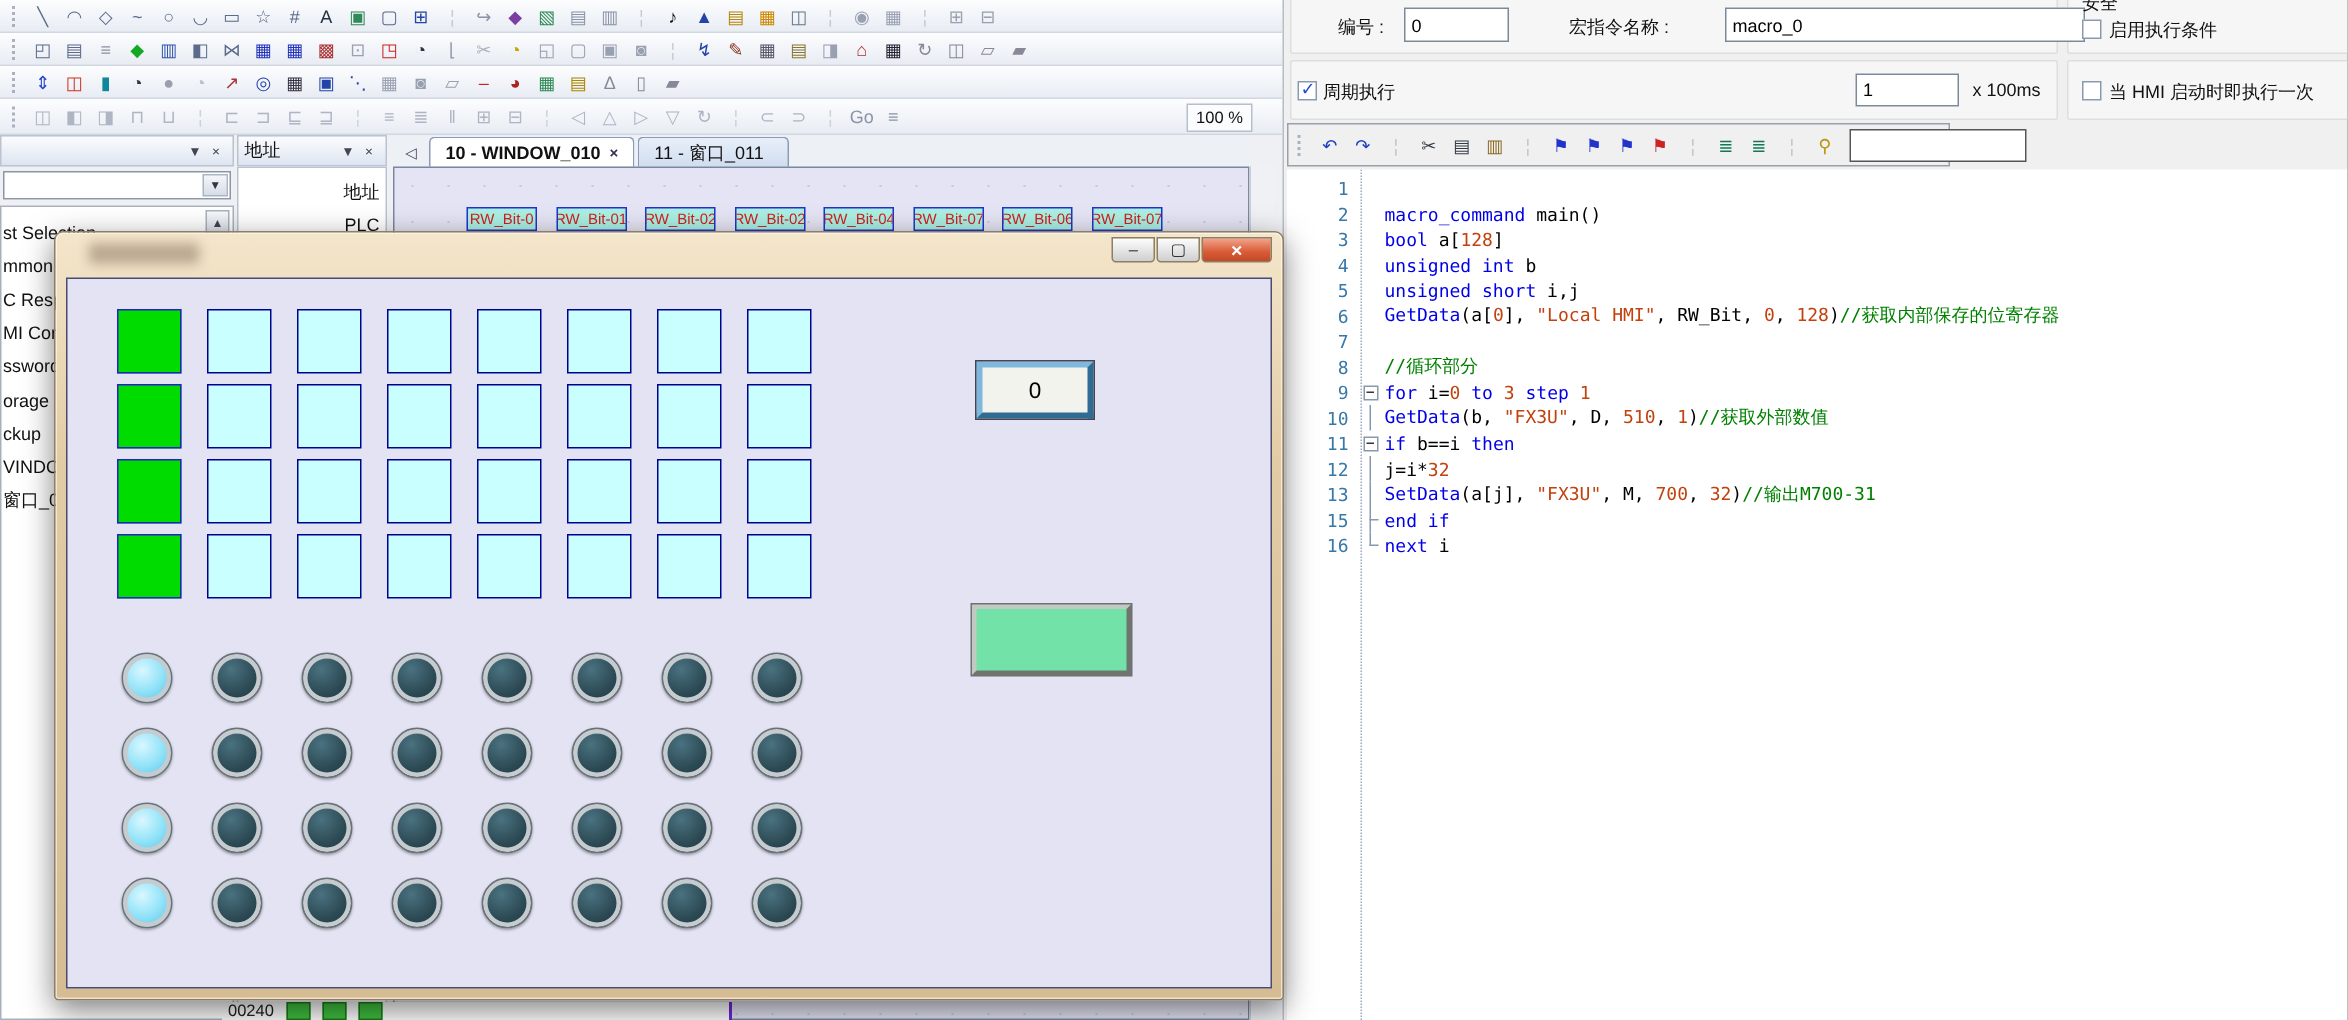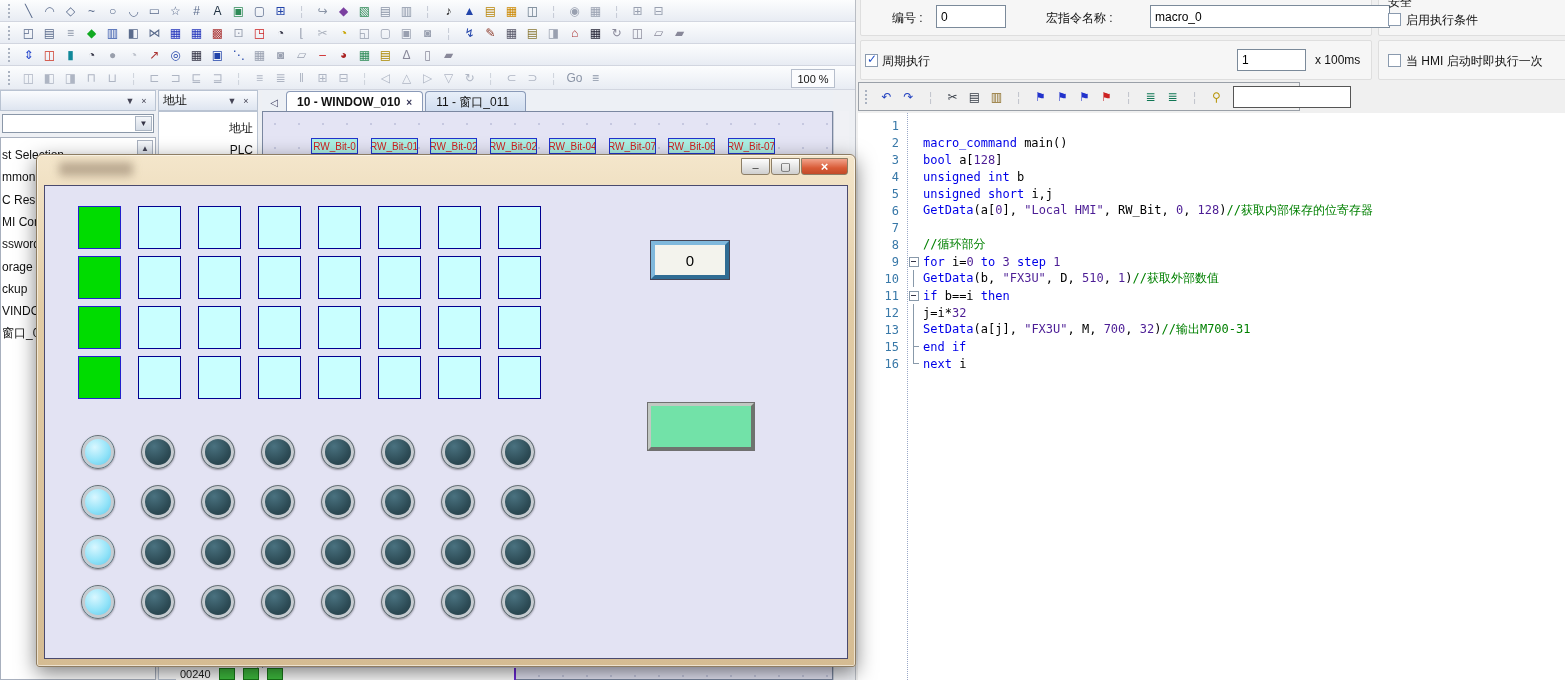--- a/index.html
+++ b/index.html
@@ -34,21 +34,21 @@
   .tab{height:20px;display:flex;align-items:center;gap:6px;padding:0 10px;border:1px solid #8A9AB8;border-bottom:none;
     border-radius:4px 4px 0 0;margin-right:2px;background:linear-gradient(#E8EFF9,#CFDCEF);font-size:12px;}
   .tab.active{background:#fff;font-weight:bold;}
   .tabclose{font-size:10px;color:#335;}
   .canvas{position:absolute;left:262px;top:111px;width:571px;bottom:0;background:#E4E4F4;border:1px solid #7A87A0;box-sizing:border-box;
     background-image:radial-gradient(#C6C8E0 1px,transparent 1px);background-size:24px 24px;}
   .rwrow{position:absolute;left:48px;top:26px;display:flex;gap:12.5px;}
   .rwbox{width:47px;height:16px;background:#ABEFE3;border:1px solid #2233CC;color:#D02020;font-size:10px;
     display:flex;align-items:center;justify-content:center;white-space:nowrap;overflow:hidden;flex:0 0 auto;box-sizing:border-box;}
   .vscroll{position:absolute;left:833px;top:111px;width:15px;bottom:0;background:#F0F1F5;border-left:1px solid #C8CDD8;}
-  .bfrag{position:absolute;left:176px;top:668px;width:340px;height:12px;background:#fff;border-right:2px solid #6d28d9;
+  .bfrag{position:absolute;left:148px;top:668px;width:340px;height:12px;background:#fff;border-right:2px solid #6d28d9;
     display:flex;align-items:center;gap:8px;padding-left:4px;box-sizing:border-box;overflow:hidden;}
   .bfrag .num{font-size:11px;color:#222;}
   .gsq{width:14px;height:10px;background:#3FBF3F;border:1px solid #1A7A1A;flex:0 0 auto;}
   
   .macro{position:absolute;left:855px;top:0;width:710px;height:680px;background:#F0F0F0;border-left:1px solid #B9BDC4;
     box-sizing:border-box;overflow:hidden;}
   .gbox{position:absolute;background:#F6F6F6;border:1px solid #DEDEDE;border-radius:2px;}
   .mlabel{position:absolute;white-space:nowrap;color:#111;}
   .minput{position:absolute;background:#fff;border:1px solid #7B8A9A;font-size:12px;padding:0 4px;box-sizing:border-box;
     font-family:"Liberation Sans",sans-serif;}
@@ -62,21 +62,21 @@
   .gutline{position:absolute;left:49px;top:0;bottom:0;border-left:1px dotted #9AA8C8;}
   .cline{display:flex;height:17px;align-items:center;position:relative;}
   .ln{flex:0 0 47px;text-align:right;color:#3878A8;padding-right:6px;box-sizing:border-box;}
   .fold{flex:0 0 18px;position:relative;height:17px;}
   .fold.bar::before,.fold.tee::before{content:"";position:absolute;left:8px;top:0;bottom:0;width:1px;background:#8899AA;}
   .fold.corner::before{content:"";position:absolute;left:8px;top:0;height:9px;width:1px;background:#8899AA;}
   .fold.corner::after,.fold.tee::after{content:"";position:absolute;left:8px;top:8px;width:6px;height:1px;background:#8899AA;}
   .fold.box::before{content:"";position:absolute;left:4px;top:4px;width:8px;height:8px;border:1px solid #8899AA;background:#fff;}
   .fold.box::after{content:"";position:absolute;left:6px;top:8px;width:5px;height:1px;background:#334;}
   .ct{white-space:pre;}
-  .tk-k{color:#0000E8;}.tk-p{color:#000;}.tk-n{color:#4c1d95;}.tk-c{color:#008000;}
+  .tk-k{color:#0000E8;}.tk-p{color:#000;}.tk-n{color:#c2410c;}.tk-c{color:#008000;}
   
   .popup{position:absolute;left:36px;top:154px;width:820px;height:513px;border-radius:6px 6px 3px 3px;
     background:linear-gradient(#F4E6CB,#E2CCA5 30%,#D5BC93);border:1px solid #8E7D63;
     box-shadow:0 6px 20px rgba(0,0,0,.5), inset 0 0 0 1px rgba(255,255,255,.55);box-sizing:border-box;}
   .ptitle{position:absolute;left:22px;top:7px;width:74px;height:14px;background:rgba(120,100,80,.45);
     filter:blur(4px);border-radius:3px;}
   .wbtns{position:absolute;top:3px;right:7px;display:flex;gap:1px;}
   .wbtn{height:17px;border:1px solid #8D7E66;border-radius:0 0 3px 3px;display:flex;align-items:center;justify-content:center;
     font-size:11px;color:#333;box-sizing:border-box;}
   .wbtn.min,.wbtn.max{width:29px;background:linear-gradient(#FDFDFD,#CFCFCF);}

